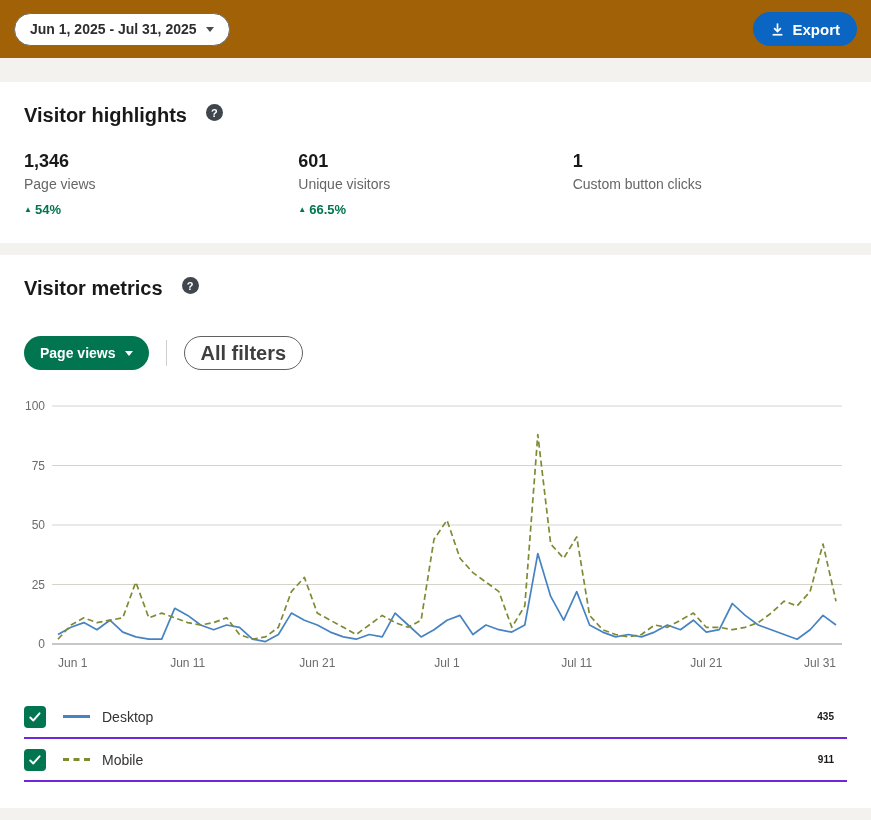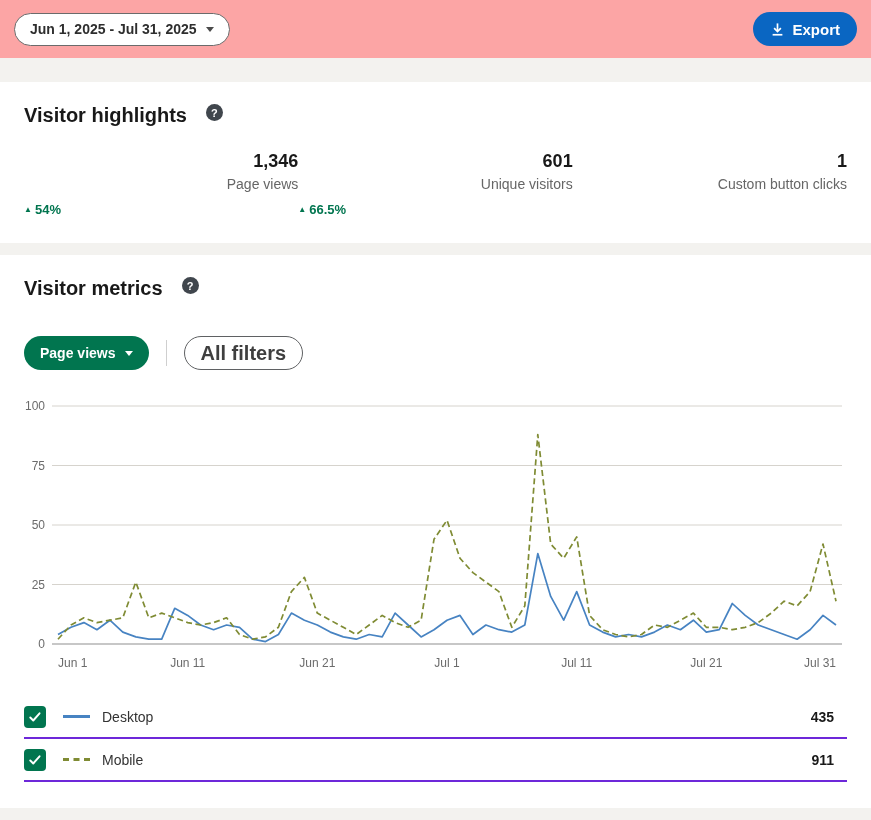--- a/index.html
+++ b/index.html
@@ -4,21 +4,21 @@
 <style>
   * { margin:0; padding:0; box-sizing:border-box; }
   html,body { width:871px; height:820px; }
   body {
     background:#f3f2ef;
     font-family:"Liberation Sans", sans-serif;
     color:#1f1f1f;
     overflow:hidden;
   }
   .topbar {
-    background:#fca5a5; height:58px;
+    background:#a16207; height:58px;
     display:flex; align-items:center; justify-content:space-between;
     padding:0 14px;
   }
   .date-pill {
     display:inline-flex; align-items:center; gap:9px;
     border:1px solid #6b6b6b; border-radius:18px; background:#fff;
     height:33px; padding:0 15px;
     font-family:inherit; font-size:14px; font-weight:700; color:#2e2e2e;
     cursor:pointer;
   }
@@ -41,21 +41,21 @@
   .card { background:#fff; padding:22px 24px 26px; }
   .card-title-row { display:flex; align-items:flex-start; gap:19px; }
   .card-title { font-size:20px; font-weight:700; color:#191919; }
   .help-icon {
     width:17px; height:17px; border-radius:50%; background:#40464d;
     color:#fff; font-size:11px; font-weight:700;
     display:inline-flex; align-items:center; justify-content:center;
     cursor:pointer; user-select:none;
   }
   .metrics-row { display:flex; margin-top:24px; }
-  .metric { flex:1;text-align:right; }
+  .metric { flex:1; }
   .metric-value { font-size:18px; font-weight:700; color:#191919; }
   .metric-label { font-size:14px; color:#666; margin-top:4px; }
   .metric-change {
     margin-top:10px; color:#01754f; font-size:13px; font-weight:700;
     display:flex; align-items:center; gap:3px;
   }
   .up-arrow { font-size:8px; line-height:1; }
   .filters-row { display:flex; align-items:center; gap:12px; margin-top:36px; }
   .pill-green {
     display:inline-flex; align-items:center; gap:9px;
@@ -78,21 +78,21 @@
     display:flex; align-items:center; height:43px;
     border-bottom:2px solid #6d28d9; padding-right:13px; cursor:pointer;
   }
   .checkbox {
     width:22px; height:22px; background:#01754f; border-radius:4px;
     display:inline-flex; align-items:center; justify-content:center;
     margin-right:17px; flex:none;
   }
   .line-sample { width:27px; height:0; margin-right:12px; flex:none; }
   .legend-label { font-size:14px; color:#333; }
-  .legend-value { margin-left:auto; font-size:14px; font-weight:700; color:#191919; }
+  .legend-value { margin-left:auto; font-size:10px; font-weight:700; color:#191919; }
 </style>
 </head>
 <body>
 
 <div class="topbar">
   <button class="date-pill">
     <span>Jun 1, 2025 - Jul 31, 2025</span>
     <span class="caret-dark"></span>
   </button>
   <button class="btn-export">

